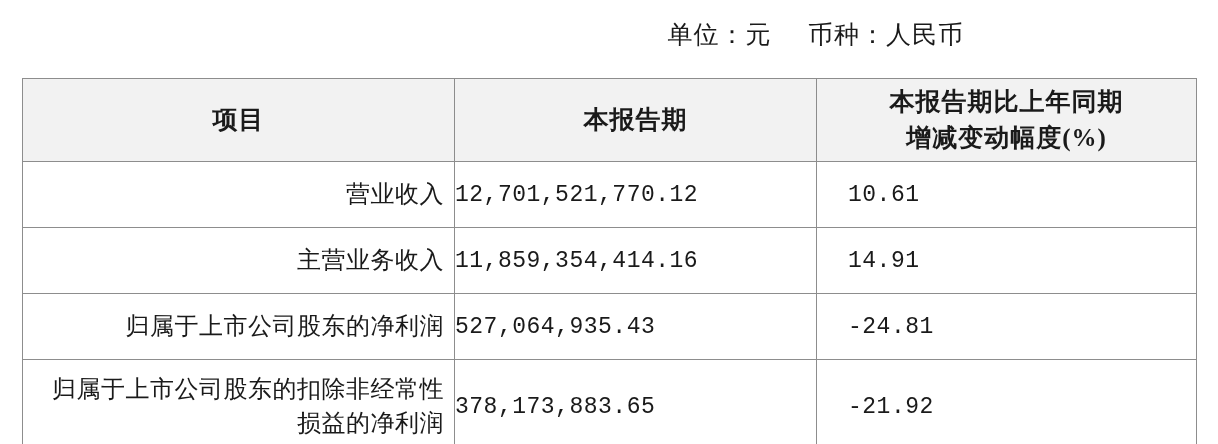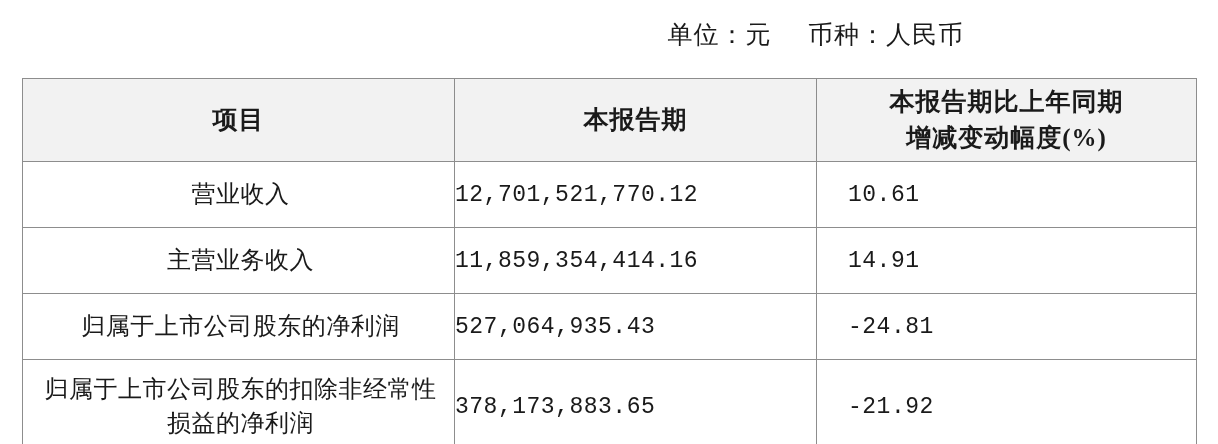--- a/index.html
+++ b/index.html
@@ -62,21 +62,21 @@
     letter-spacing: 1px;
   }
   thead th.h3 {
     padding: 0 16px;
   }
   tbody td {
     height: 53px;
     font-size: 24px;
   }
   tbody td.label {
-    text-align: center;
+    text-align: right;
     padding: 6px 10px 6px 14px;
     line-height: 1.4;
     letter-spacing: 0.5px;
   }
   tbody td.num {
     text-align: left;
     font-family: "Liberation Mono", "DejaVu Sans Mono", monospace;
     letter-spacing: 0.5px;
     font-size: 23px;
   }

